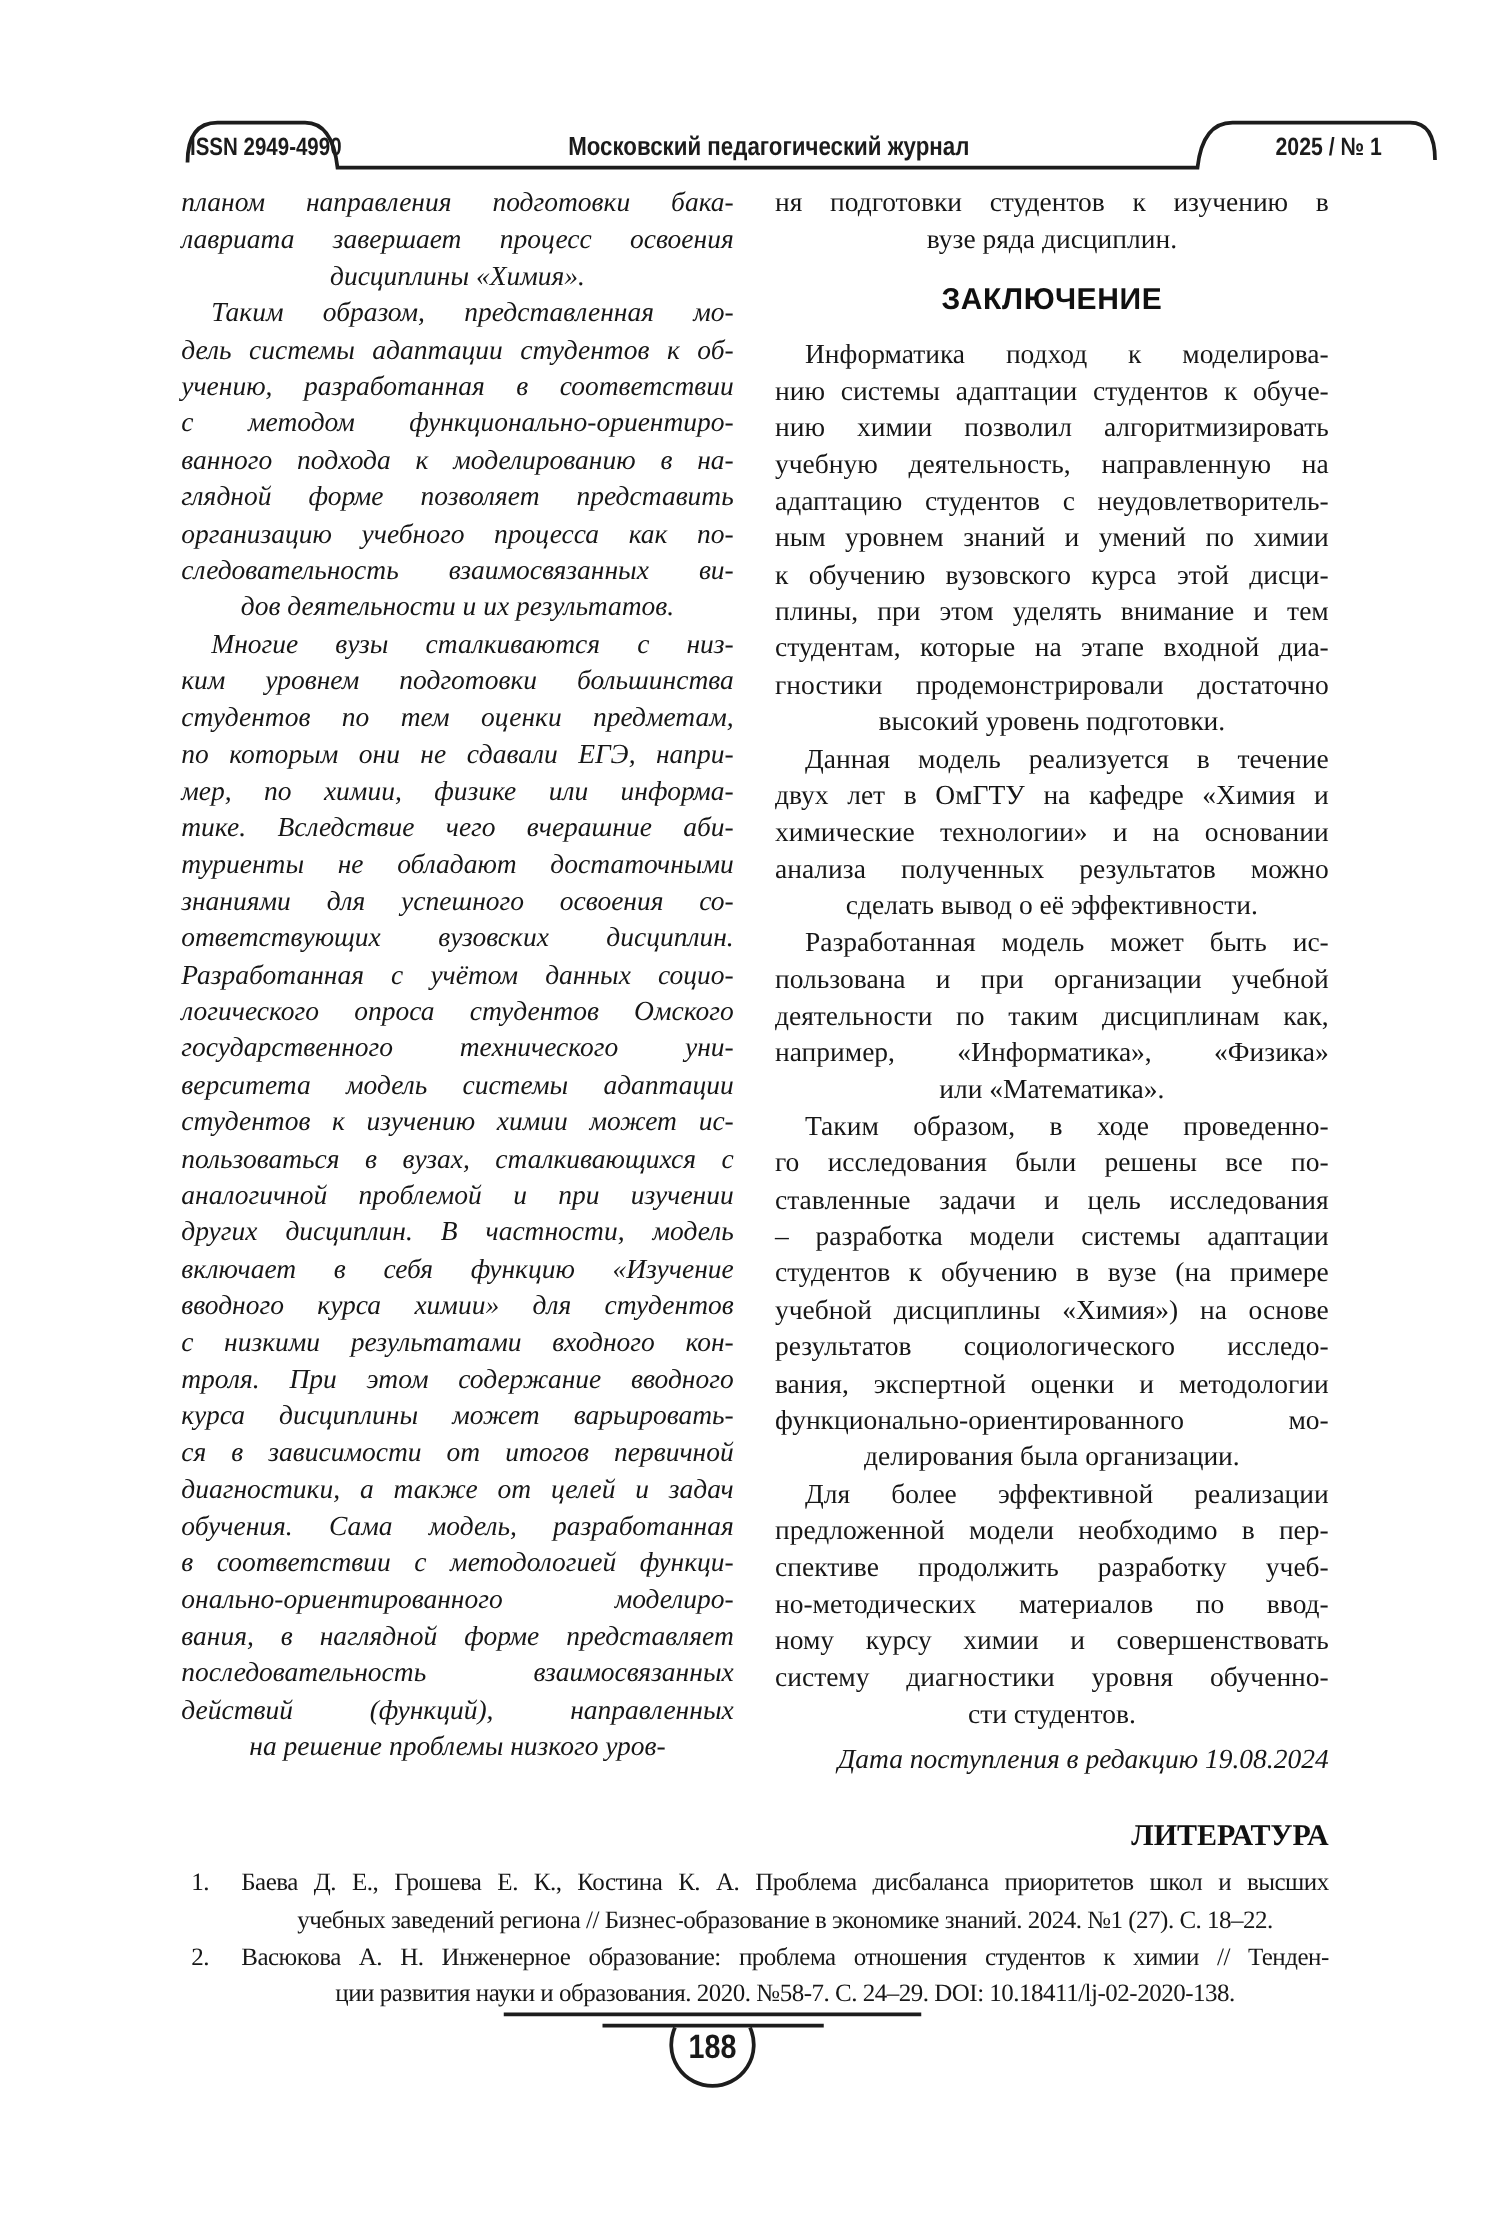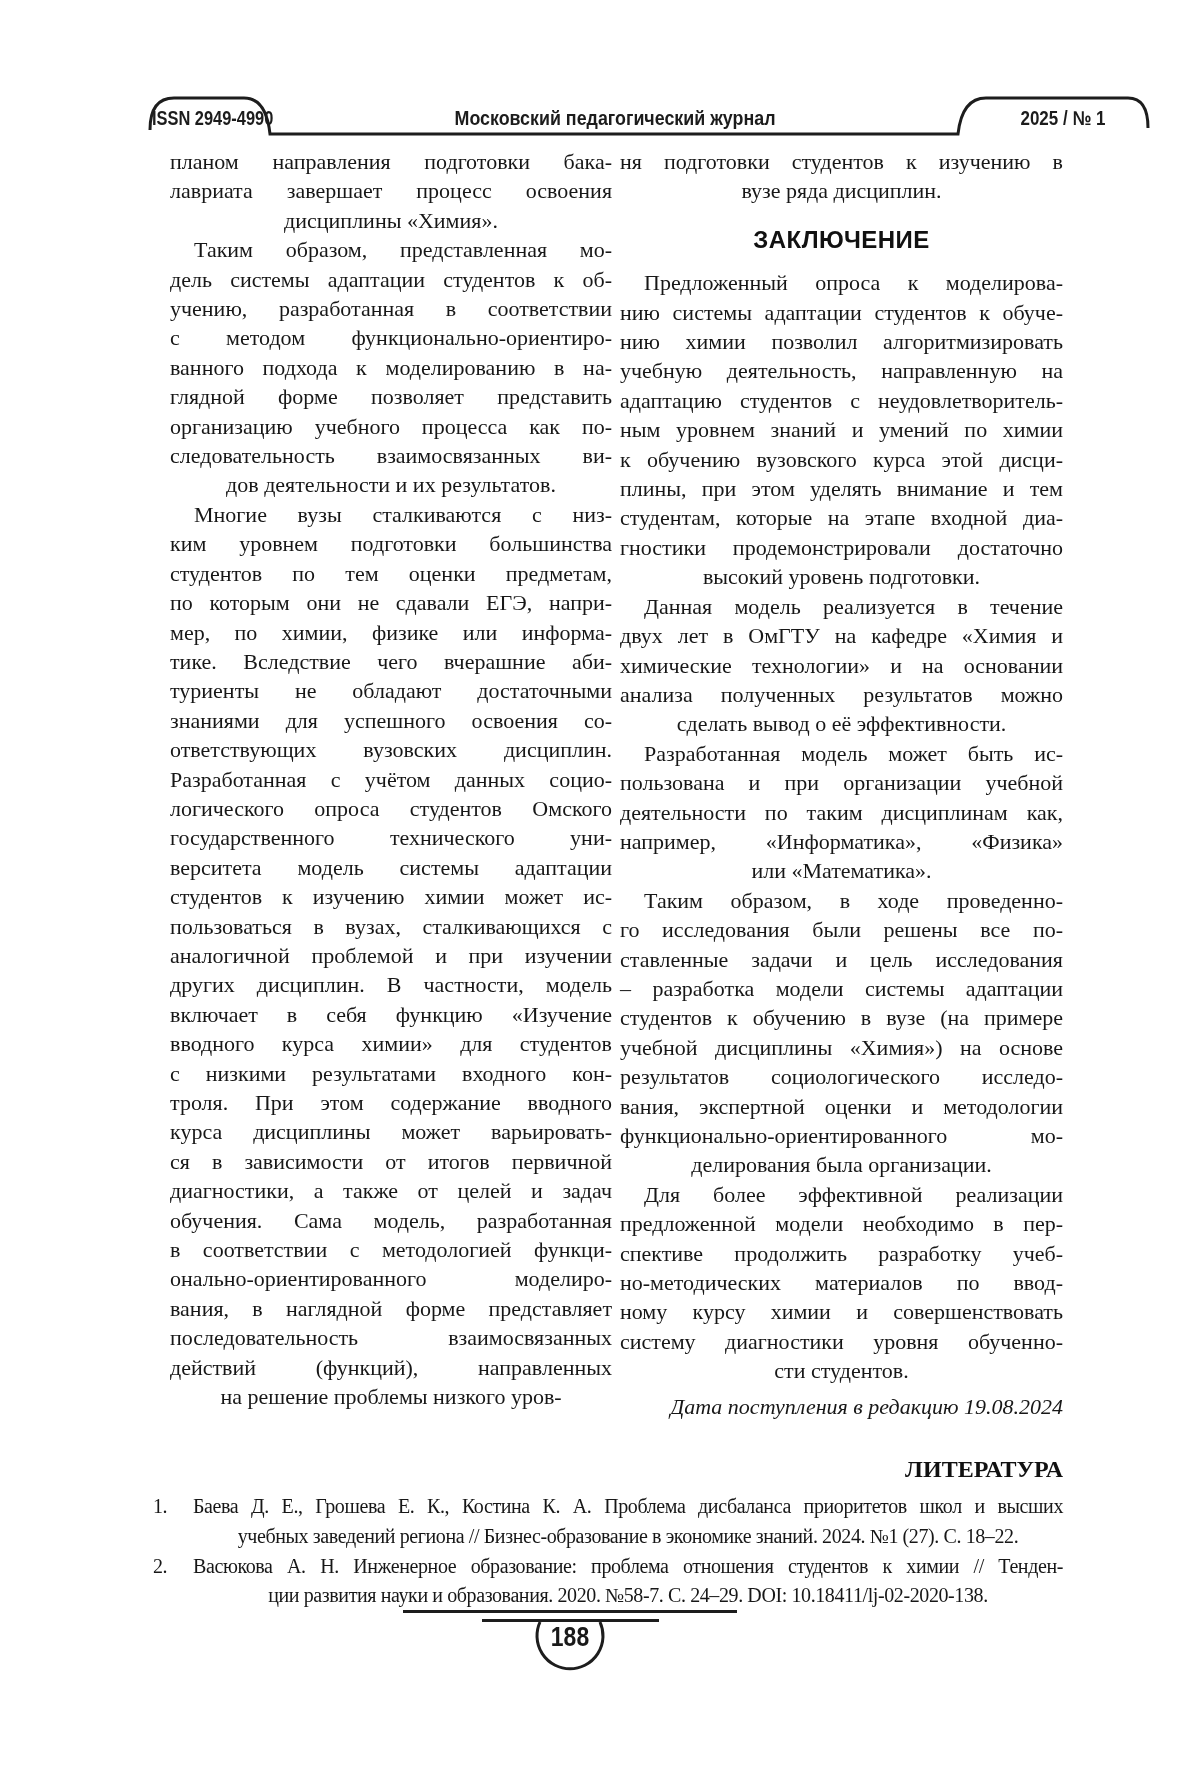--- a/index.html
+++ b/index.html
@@ -9,21 +9,21 @@
   
   .jheader{position:absolute;left:148px;top:84px;width:1004px;height:58px;}
   .jheader svg{position:absolute;left:0;top:0;}
   .hdr-text{position:absolute;font-family:"Liberation Sans","DejaVu Sans",sans-serif;font-weight:700;color:#1c1c1c;white-space:nowrap;}
   .hdr-issn{left:4px;top:23px;font-size:20px;width:120px;text-align:center;transform:scaleX(.82);transform-origin:left center;}
   .hdr-title{left:124px;top:22px;width:686px;text-align:center;font-size:21px;transform:scaleX(.85);transform-origin:center;}
   .hdr-issue{left:838px;top:23px;width:154px;text-align:center;font-size:20px;transform:scaleX(.85);transform-origin:center;}
 
   
   .col{position:absolute;top:147px;font-size:22px;line-height:29.4px;}
-  .col-left{left:170px;width:442px;}
+  .col-left{left:145px;width:442px;font-style:italic;}
   .col-right{left:620px;width:443px;}
   .para{margin:0;}
   .para.ind > .tline:first-child{text-indent:24px;}
   .tline{min-height:29.4px;}
   .tline.j{text-align:justify;text-align-last:justify;}
   .tline.l{text-align:center;}
   .section-heading{font-family:"Liberation Sans","DejaVu Sans",sans-serif;font-weight:700;font-size:24px;letter-spacing:.5px;text-align:center;margin:19px 0 14px 0;color:#111;}
   .date-line{font-style:italic;text-align:right;margin-top:6px;}
 
   
@@ -106,21 +106,21 @@
         <div class="tline l">на решение проблемы низкого уров-</div>
       </div>
     </div>
   <div class="col col-right" id="col-right">
       <div class="para">
         <div class="tline j">ня подготовки студентов к изучению в</div>
         <div class="tline l">вузе ряда дисциплин.</div>
       </div>
       <div class="section-heading">ЗАКЛЮЧЕНИЕ</div>
       <div class="para ind">
-        <div class="tline j">Предложенный опроса к моделирова-</div>
+        <div class="tline j">Информатика подход к моделирова-</div>
         <div class="tline j">нию системы адаптации студентов к обуче-</div>
         <div class="tline j">нию химии позволил алгоритмизировать</div>
         <div class="tline j">учебную деятельность, направленную на</div>
         <div class="tline j">адаптацию студентов с неудовлетворитель-</div>
         <div class="tline j">ным уровнем знаний и умений по химии</div>
         <div class="tline j">к обучению вузовского курса этой дисци-</div>
         <div class="tline j">плины, при этом уделять внимание и тем</div>
         <div class="tline j">студентам, которые на этапе входной диа-</div>
         <div class="tline j">гностики продемонстрировали достаточно</div>
         <div class="tline l">высокий уровень подготовки.</div>

